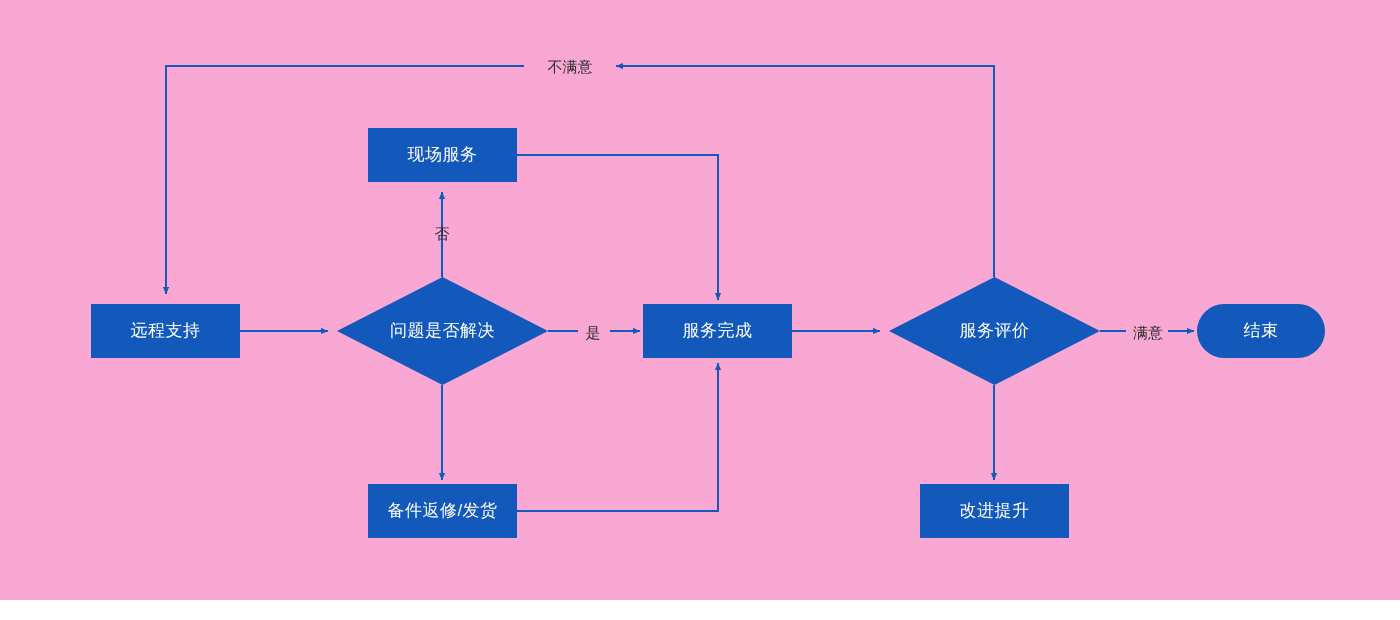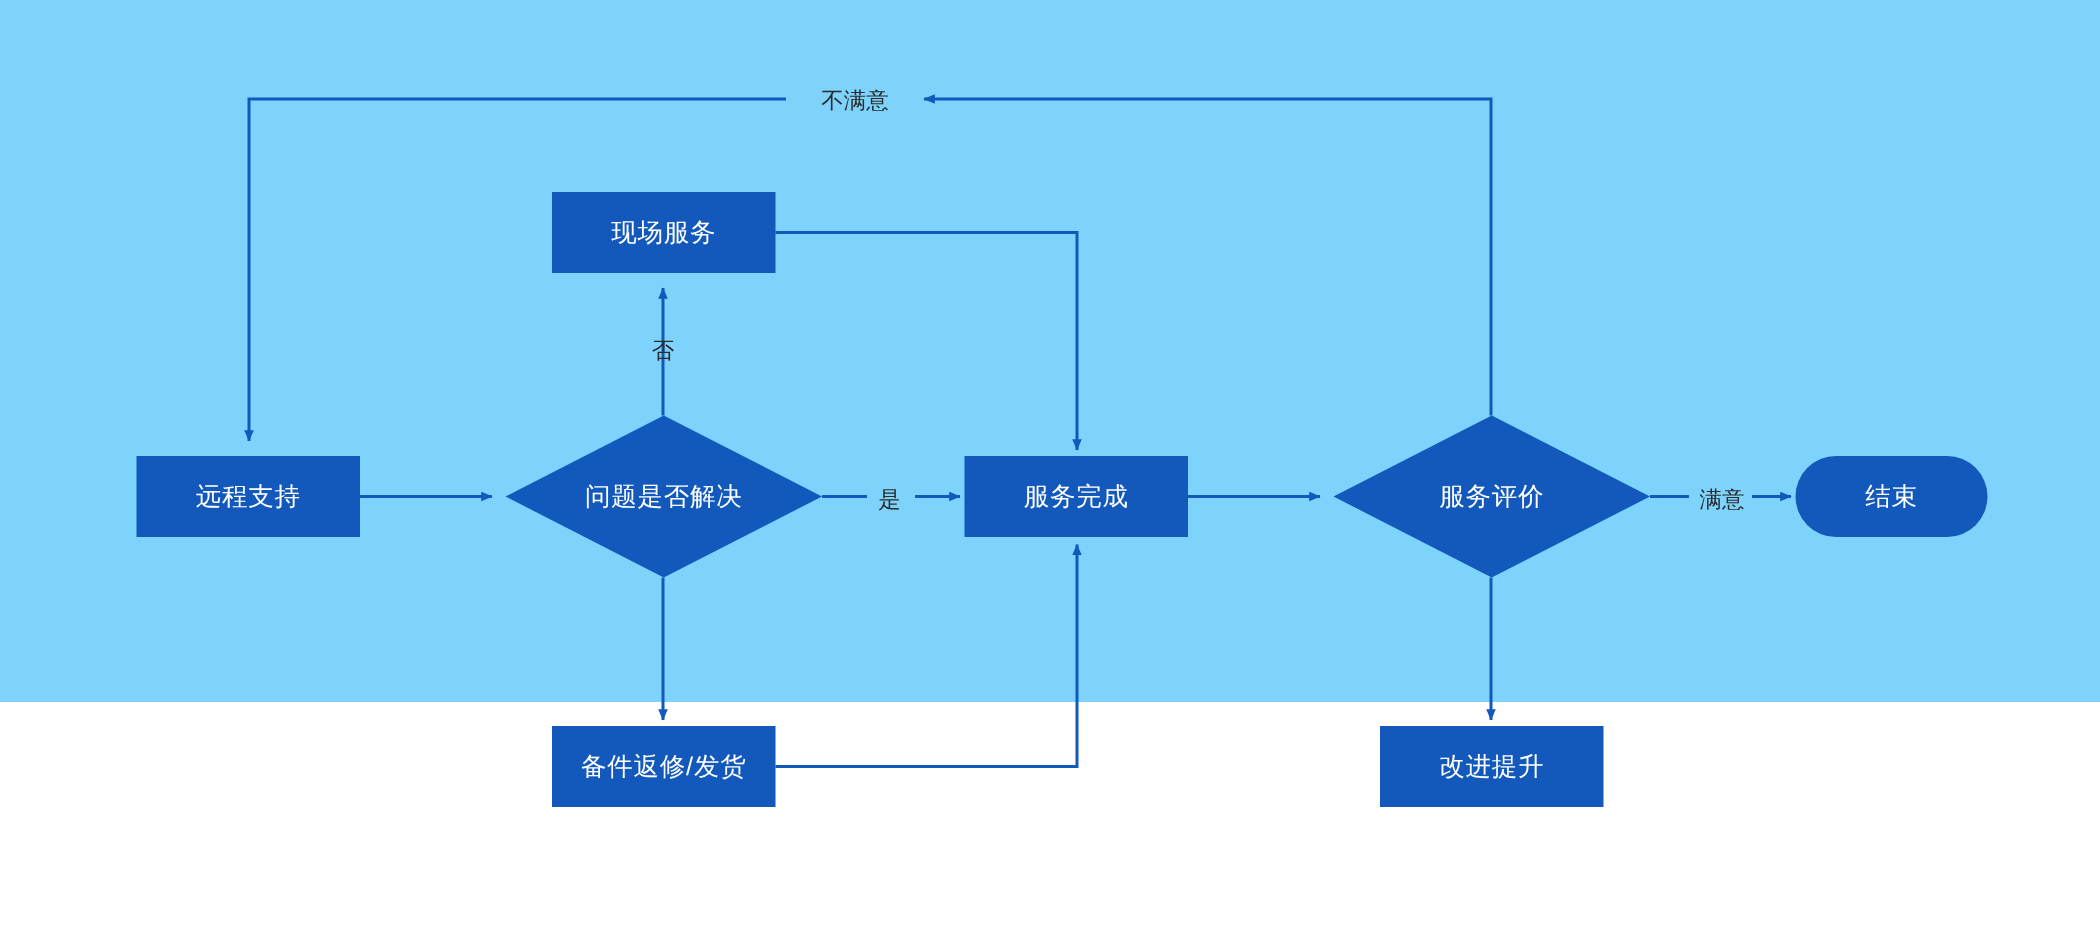--- a/index.html
+++ b/index.html
@@ -9,22 +9,22 @@
   }
   body {
     width: 1400px;
     height: 620px;
     font-family: "Liberation Sans", "DejaVu Sans", sans-serif;
     overflow: hidden;
   }
   #flowchart-root {
     position: relative;
     width: 1400px;
-    height: 468px;
-    background: #7dd3fc;
+    height: 600px;
+    background: #f9a8d4;
   }
   svg.canvas {
     position: absolute;
     top: 0;
     left: 0;
     width: 1400px;
     height: 620px;
     display: block;
   }
   .node-label {

